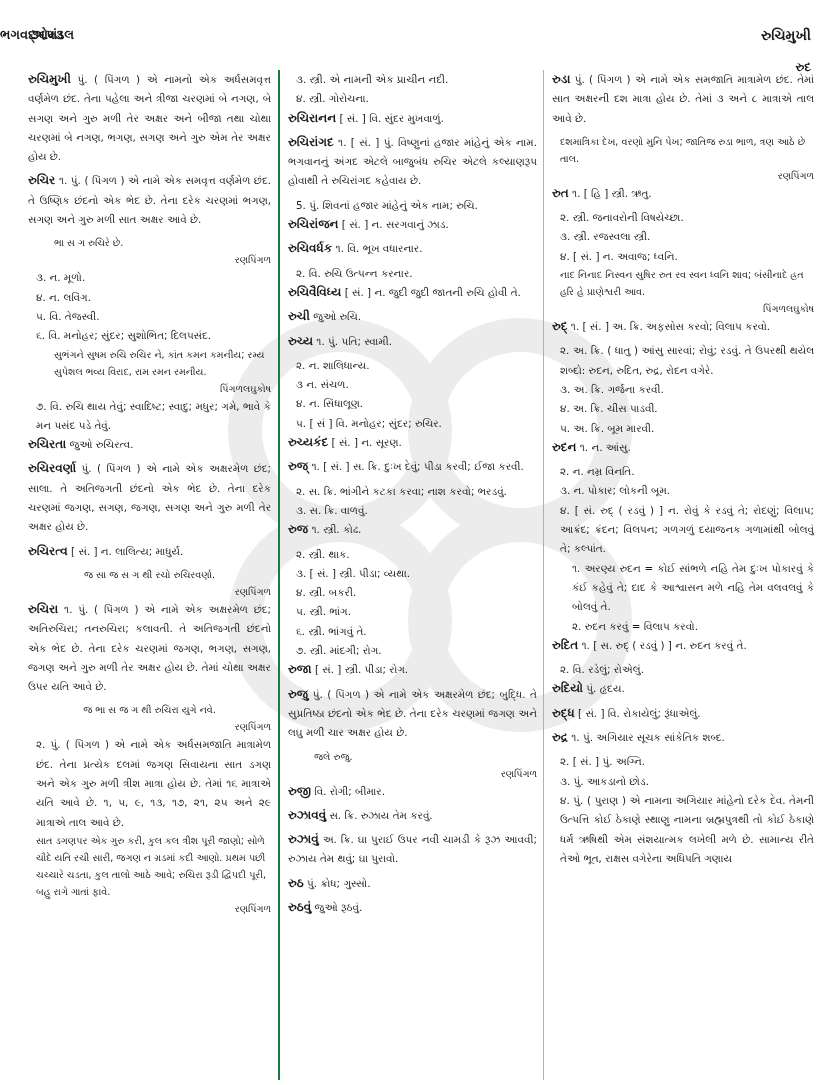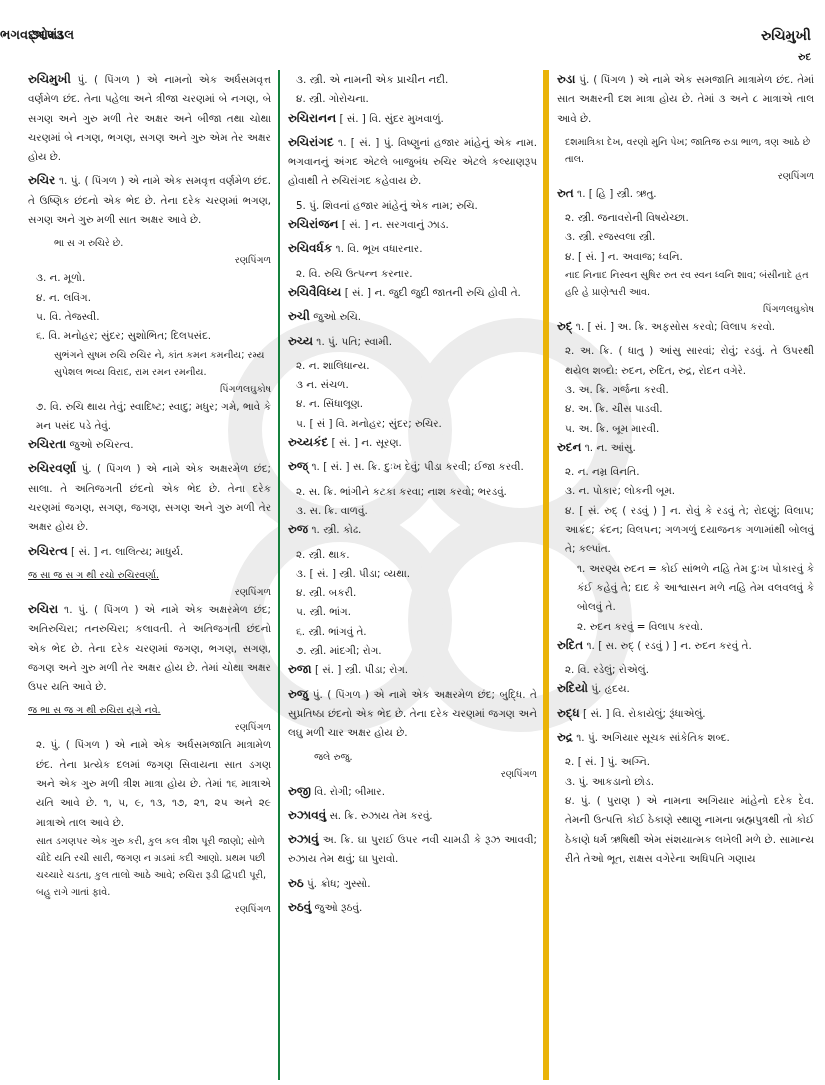--- a/index.html
+++ b/index.html
@@ -10,34 +10,34 @@
   .watermark {
     position:absolute; left:220px; top:280px; width:420px; height:480px;
     pointer-events:none; z-index:0;
   }
   .page-header {
     position:absolute; left:0; top:0; width:825px; height:60px; z-index:2;
   }
   .page-number { position:absolute; left:30px; top:27px; font-size:13px; font-weight:bold; }
   .book-title { position:absolute; left:0; width:825px; top:27px; font-size:13px; font-weight:bold; }
   .guide-first { position:absolute; right:14px; top:27px; font-size:14px; font-weight:bold; }
-  .guide-last { position:absolute; right:14px; top:51px; font-size:10px; font-weight:bold; }
+  .guide-last { position:absolute; right:14px; top:60px; font-size:12px; font-weight:bold; }
   .columns {
     position:absolute; left:28px; top:70px; width:790px; height:1010px;
     display:flex; z-index:2;
   }
   .col { box-sizing:border-box; font-size:10.4px; line-height:19.3px; overflow:hidden; }
   .col-1 { width:250px; padding-right:7px; }
   .col-2 { width:265px; padding:0 6px 0 8px; border-left:2px solid #15803d; }
-  .col-3 { width:275px; padding:0 4px 0 8px; border-left:6px solid #eab308; }
+  .col-3 { width:275px; padding:0 4px 0 8px; border-left:1px solid #eab308; }
   .entry { margin-bottom:5px; text-align:justify; }
   .hw { font-weight:bold; font-size:12px; }
   .sense { padding-left:8px; text-align:justify; }
   .verse { font-size:9.6px; line-height:17px; padding-left:8px; }
-  .verse.center { text-align:left; padding-left:0;text-decoration:underline; }
+  .verse.center { text-align:center; padding-left:0; }
   .verse.indent { padding-left:26px; }
   .source { text-align:right; font-size:9.6px; line-height:17px; }
 </style>
 </head>
 <body>
 
 <svg class="watermark" viewBox="0 0 420 480">
   <g fill="none" stroke="#ececec" stroke-width="34">
     <circle cx="120" cy="150" r="95"></circle>
     <circle cx="300" cy="150" r="95"></circle>

